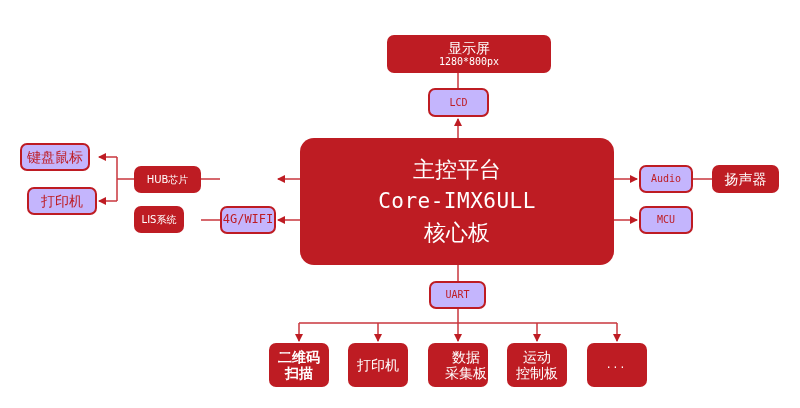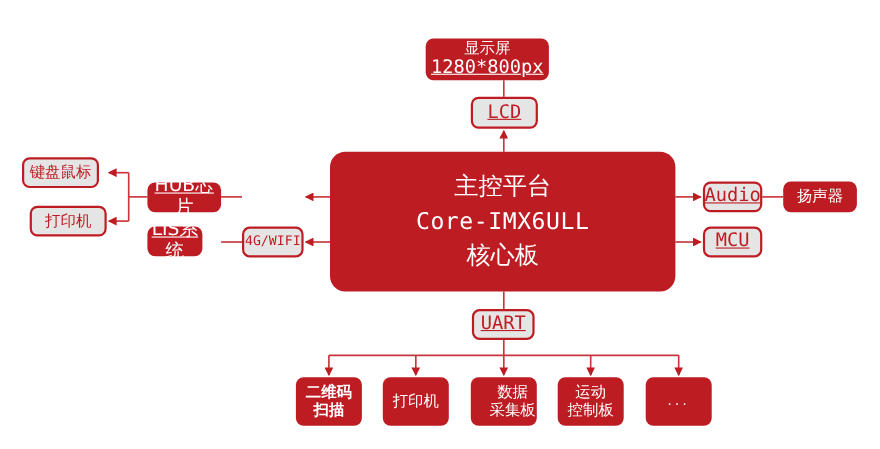--- a/index.html
+++ b/index.html
@@ -1,25 +1,25 @@
 <!DOCTYPE html>
 <html><head>
 <meta charset="utf-8">
 <style>
   html, body { margin:0; padding:0; background:#ffffff; }
   body { width:800px; height:408px; overflow:hidden; font-family:"DejaVu Sans", "Liberation Sans", sans-serif; }
   #stage { position:relative; width:800px; height:408px; }
   svg { position:absolute; left:0; top:0; }
   .box { position:absolute; box-sizing:border-box; display:flex; flex-direction:column; align-items:center; justify-content:center; text-align:center; border-radius:7px; line-height:1.15; }
   .filled { background:#be1c23; color:#ffffff; }
-  .outline { background:#e5e5e5; color:#be1c23; border:2px solid #be1c23; }
+  .outline { background:#c4b5fd; color:#be1c23; border:2px solid #be1c23; }
   .main { border-radius:14px; font-size:22px; line-height:1.45; }
   .main .en { font-family:"DejaVu Sans Mono", "Liberation Mono", monospace; font-size:21px; letter-spacing:0.5px; }
   .sm { font-size:12px; }
-  .md { font-size:17px;text-decoration:underline; }
+  .md { font-size:10px; }
   .lg { font-size:14px; }
   .mono { font-family:"DejaVu Sans Mono", "Liberation Mono", monospace; }
 </style>
 </head>
 <body>
 
 <div id="stage">
   <svg width="800" height="408" viewBox="0 0 800 408">
     <defs>
       <marker id="arr" markerWidth="8" markerHeight="8" refX="7" refY="4" orient="auto" markerUnits="userSpaceOnUse">
@@ -55,21 +55,21 @@
       <line x1="458" y1="309" x2="458" y2="341" marker-end="url(#arr)"></line>
 
       <line x1="299" y1="323" x2="617" y2="323"></line>
       <line x1="299" y1="323" x2="299" y2="341" marker-end="url(#arr)"></line>
       <line x1="378" y1="323" x2="378" y2="341" marker-end="url(#arr)"></line>
       <line x1="537" y1="323" x2="537" y2="341" marker-end="url(#arr)"></line>
       <line x1="617" y1="323" x2="617" y2="341" marker-end="url(#arr)"></line>
     </g>
   </svg>
 
-  <div class="box filled" style="left:387px;top:35px;width:112px;height:38px;">
+  <div class="box filled" style="left:387px;top:35px;width:164px;height:38px;">
     <span class="lg">显示屏</span>
     <span class="md mono">1280*800px</span>
   </div>
   <div class="box outline md mono" style="left:428px;top:88px;width:61px;height:29px;">
     <span>LCD</span>
   </div>
 
   <div class="box filled main" style="left:300px;top:138px;width:314px;height:127px;">
     <span>主控平台</span>
     <span class="en">Core-IMX6ULL</span>

